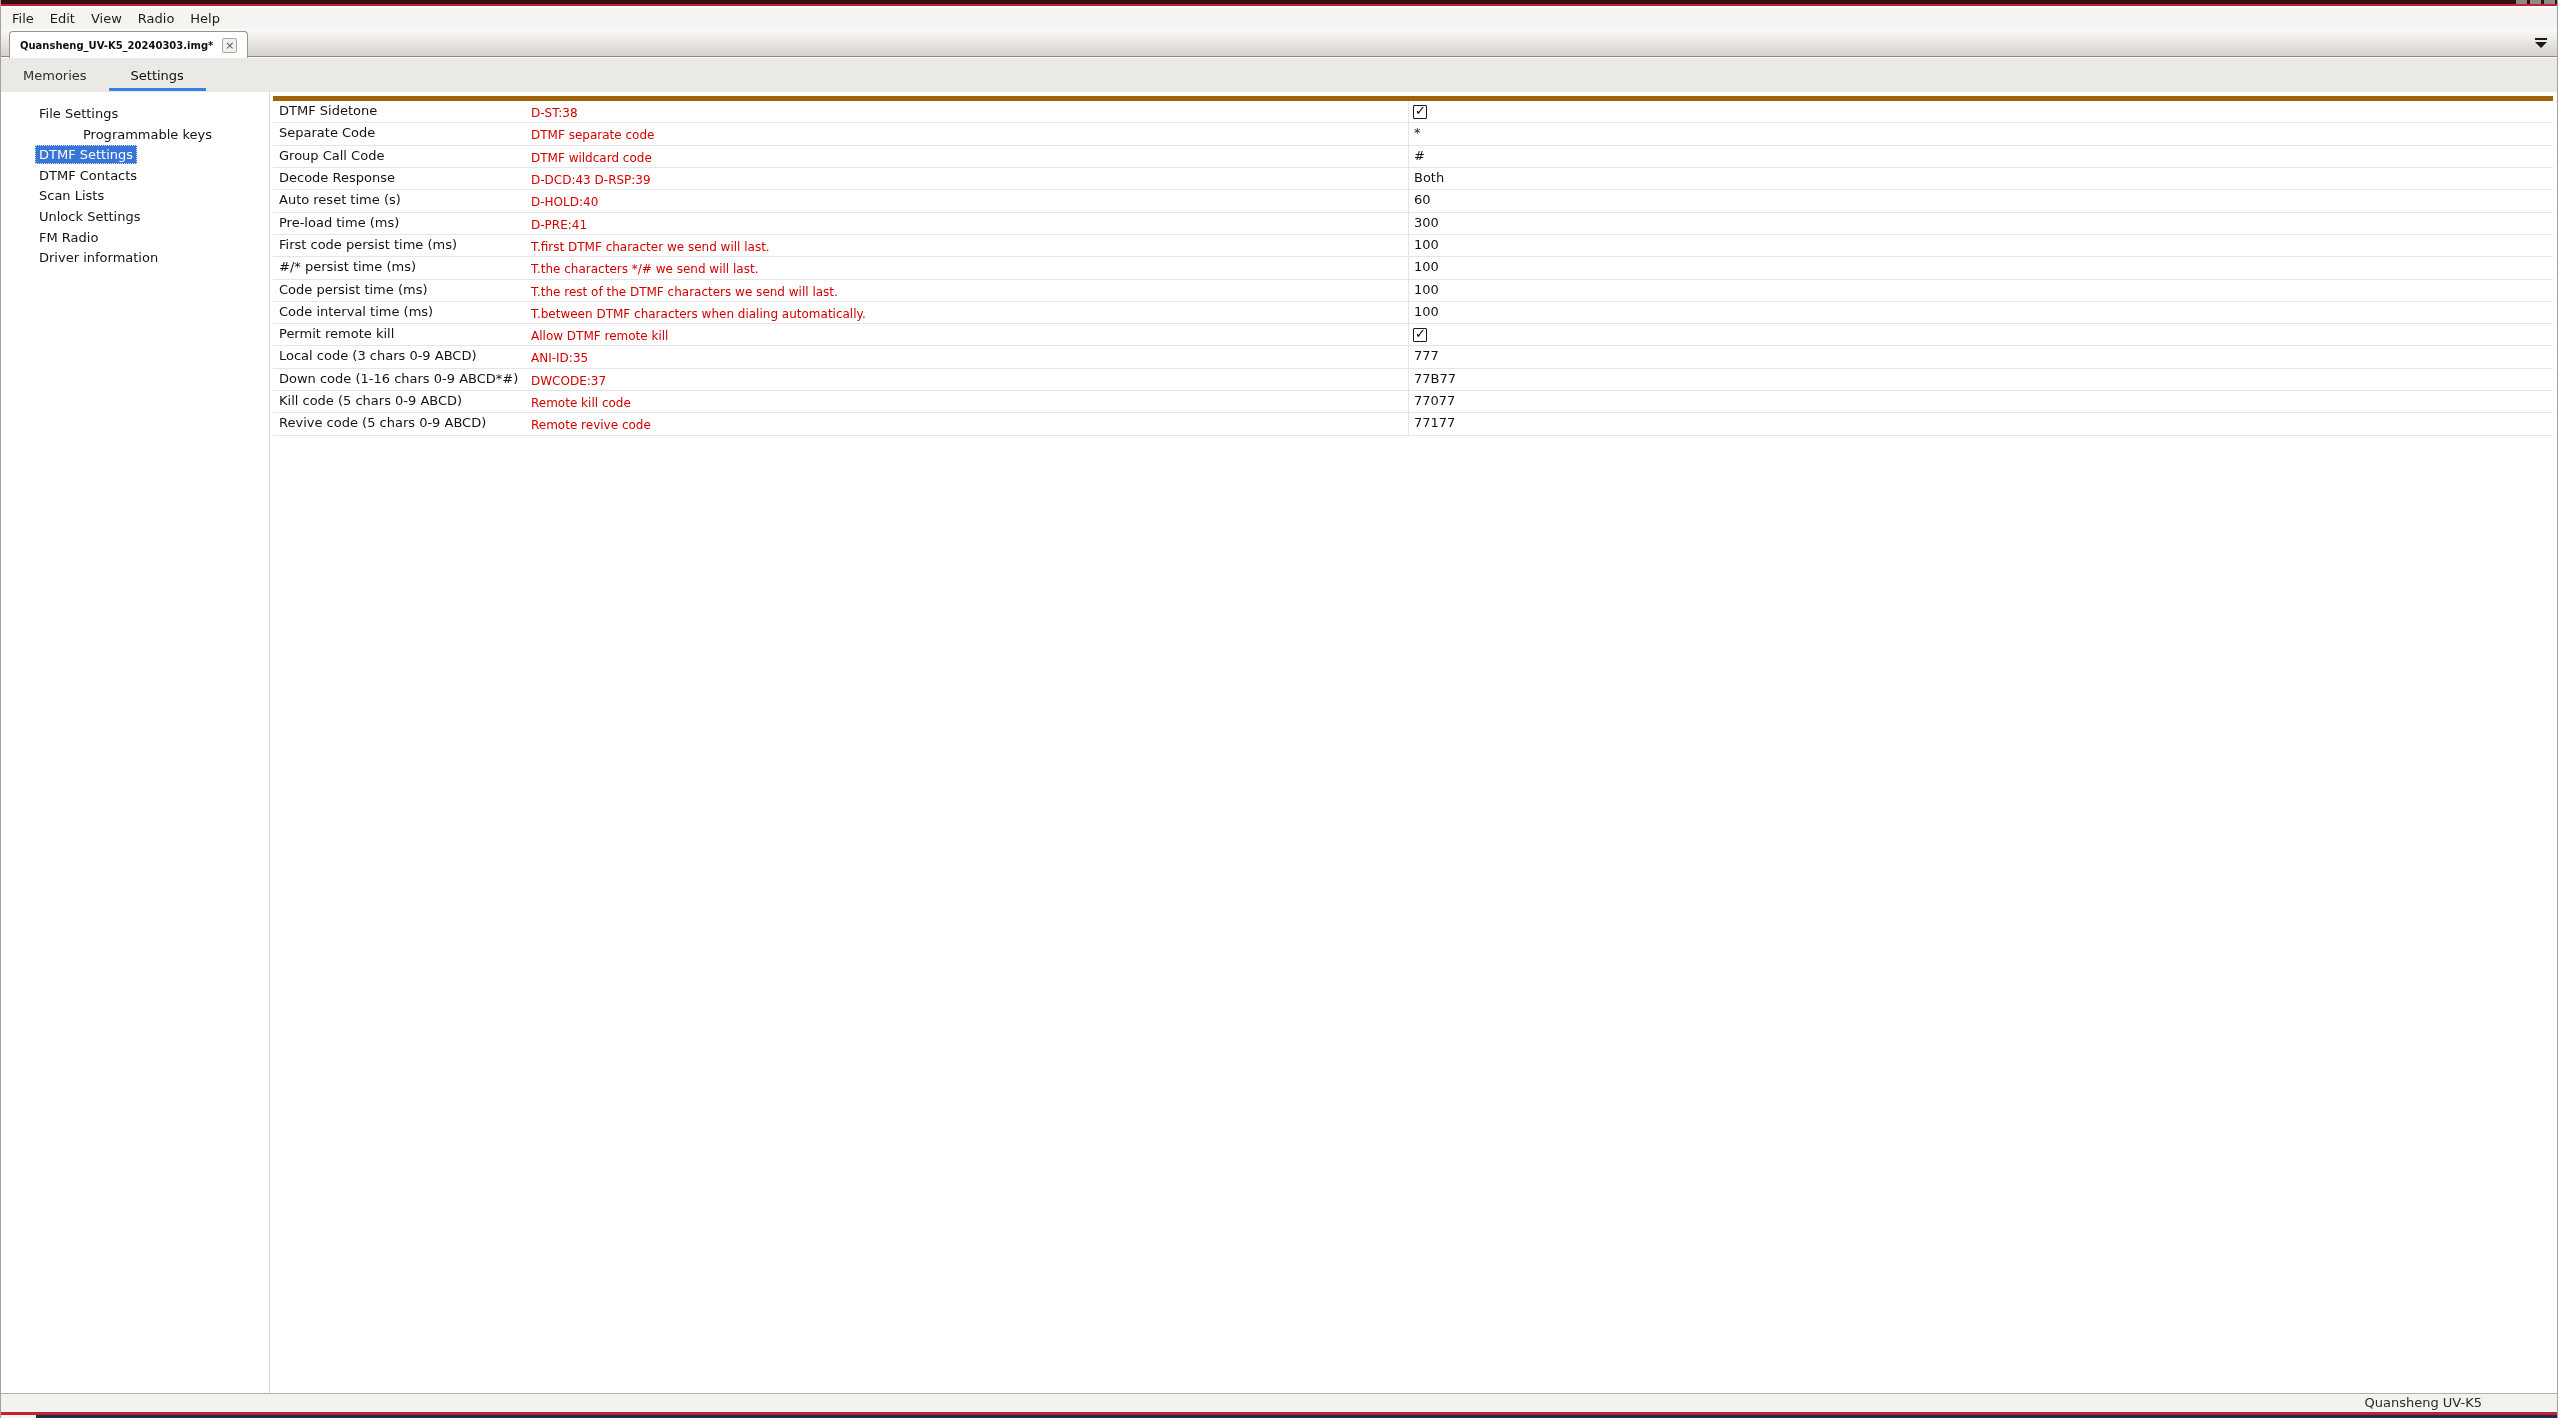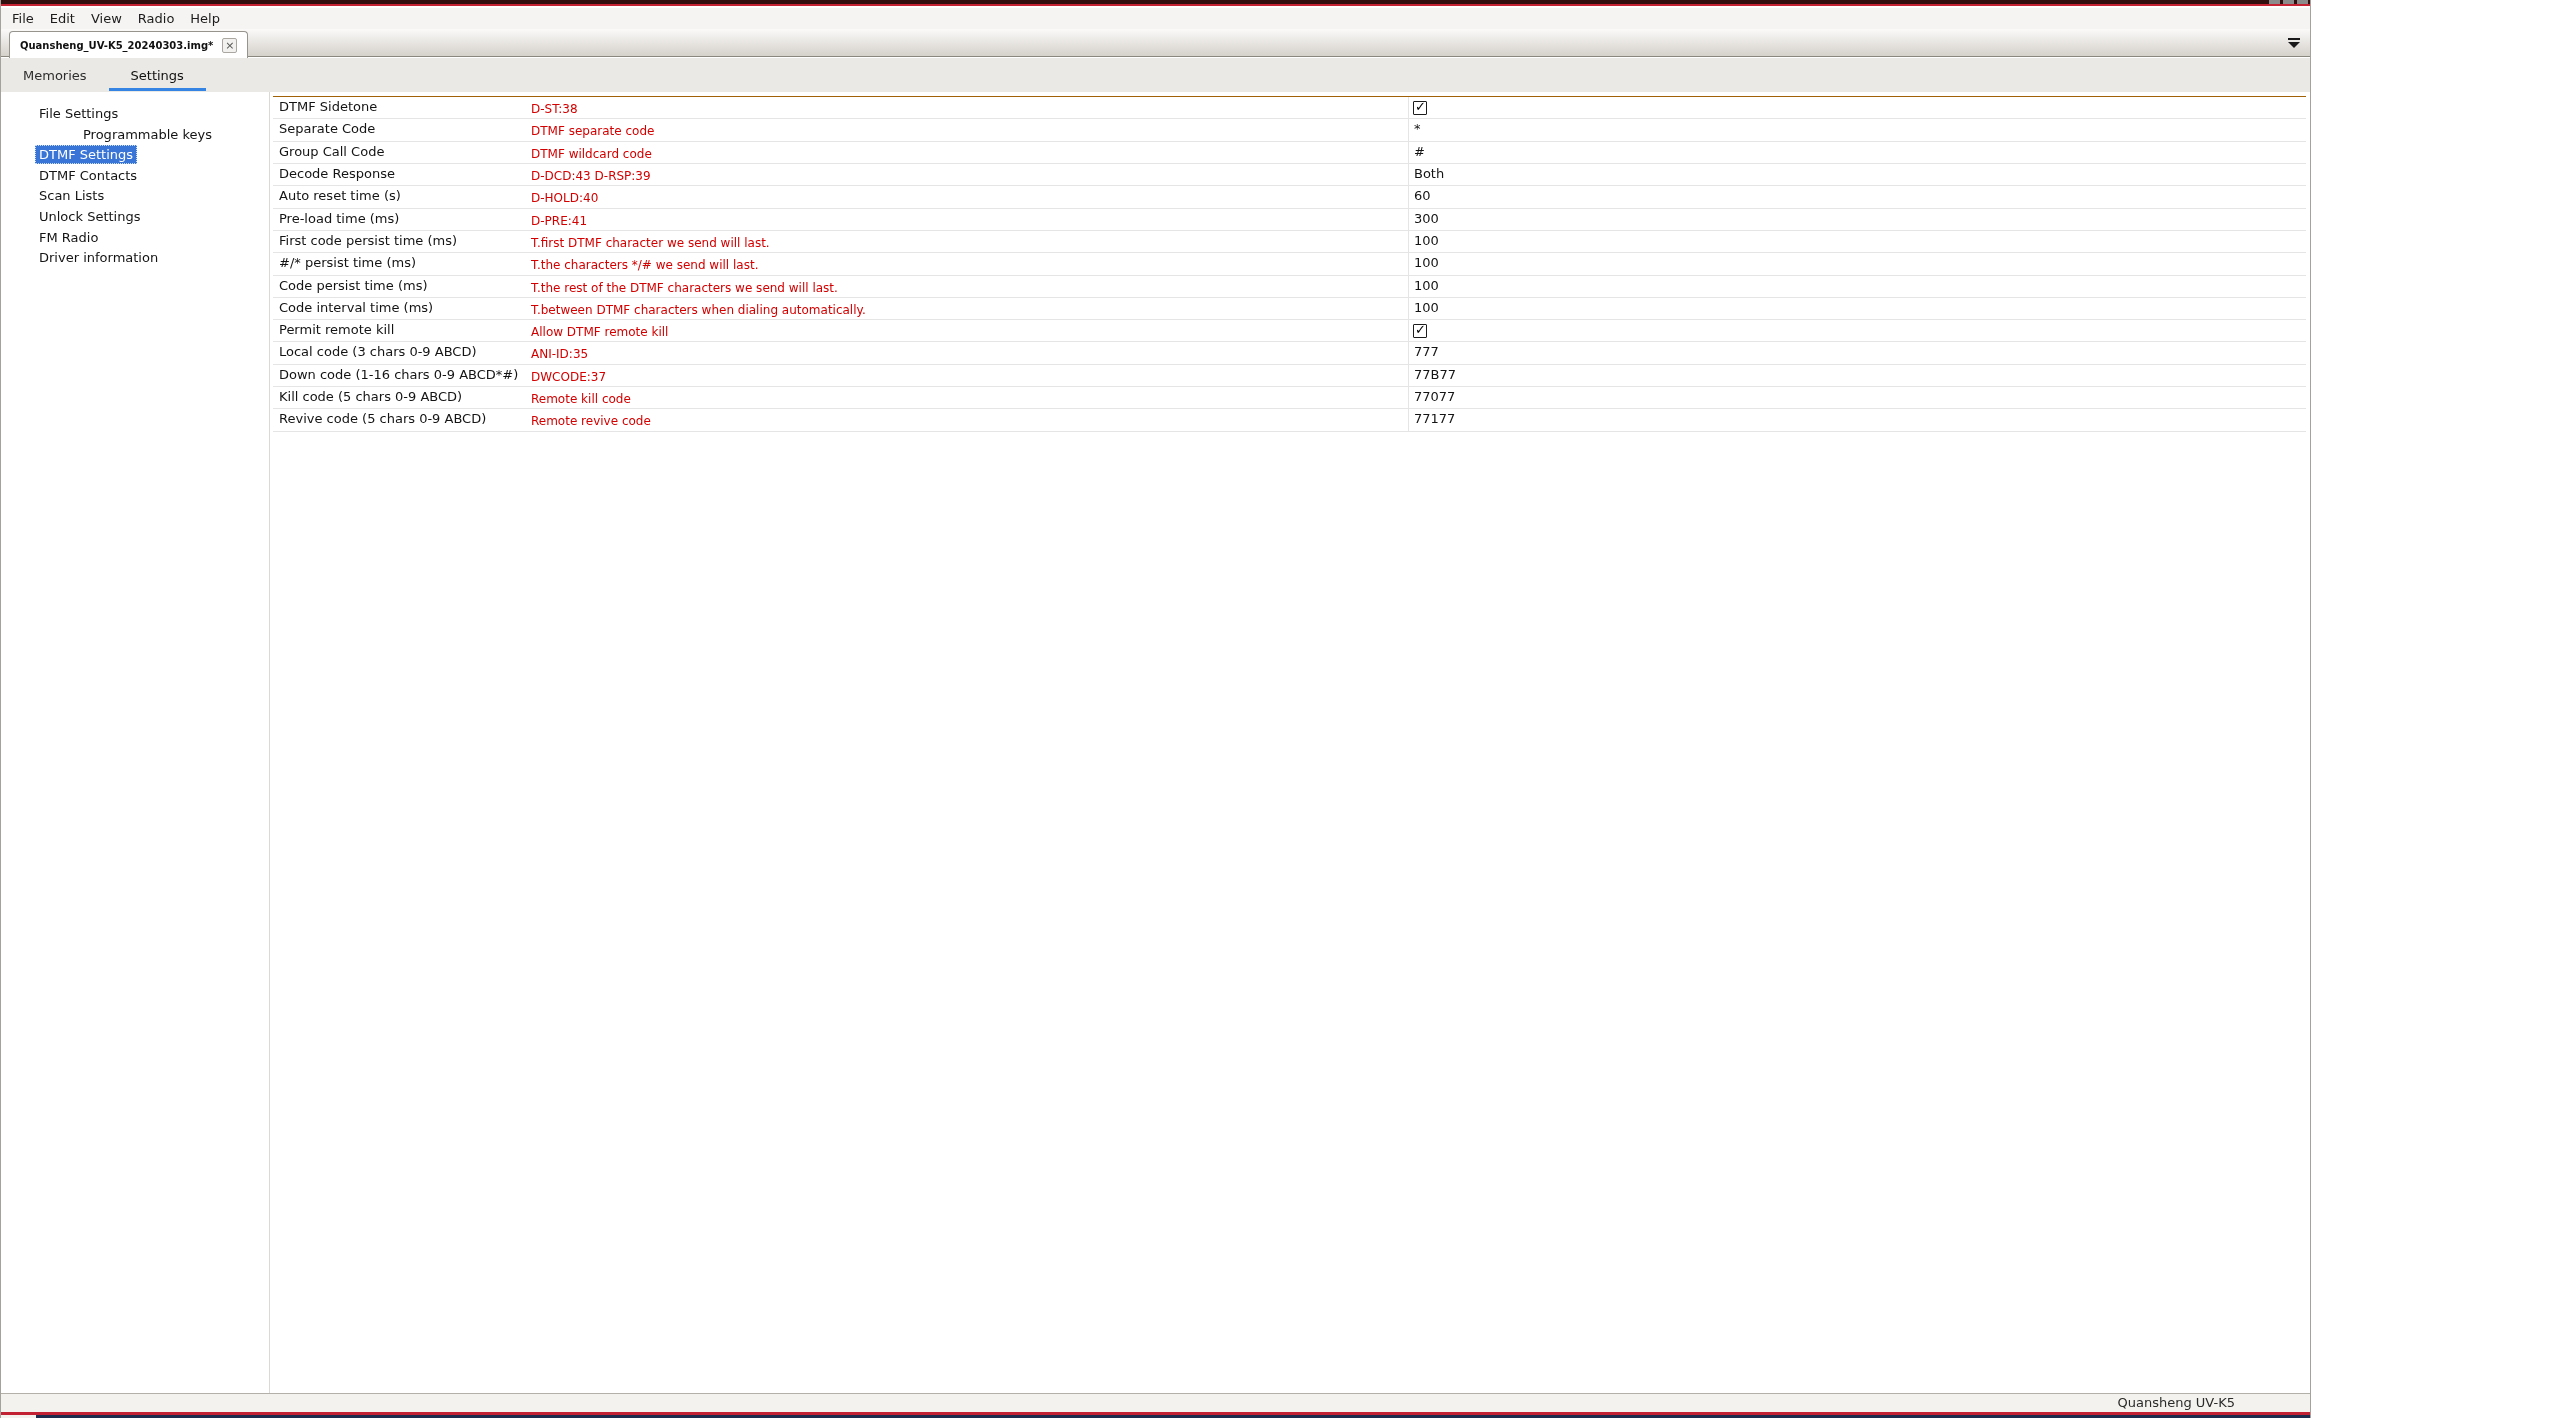--- a/index.html
+++ b/index.html
@@ -1,18 +1,18 @@
 <!DOCTYPE html>
 <html style="--accent: #3875d7; --underline: #3584e4;"><head>
 <meta charset="utf-8">
 <style>
   * { margin:0; padding:0; box-sizing:border-box; }
   html,body { width:2558px; height:1418px; overflow:hidden; }
   body { font-family:"DejaVu Sans","Liberation Sans",sans-serif; font-size:13px; color:#1a1a1a; background:#fff; }
-  #app { position:relative; width:2311px; height:1418px; border-left:1px solid #a5a29b; border-right:1px solid #a5a29b; background:#fff; }
+  #app { position:relative; width:2558px; height:1418px; border-left:1px solid #a5a29b; border-right:1px solid #a5a29b; background:#fff; }
 
   
   .titlebar { position:absolute; left:0; top:0; width:100%; height:6px; background:#330f10; border-bottom:2px solid #c52233; }
   .winctl { position:absolute; right:2px; top:0; display:flex; gap:3px; }
   .winctl span { display:block; width:11px; height:4px; background:#8b8b8b; }
 
   
   .menubar { position:absolute; left:0; top:8px; width:100%; height:21px; background:#f6f4f2; display:flex; align-items:center; padding-left:3px; }
   .menu-item { padding:2px 8px; color:#1c1c1c; cursor:default; }
 
@@ -34,21 +34,21 @@
   
   .content { position:absolute; left:0; top:92px; width:100%; height:1301px; background:#fff; }
   .paned-sep { position:absolute; left:268px; top:0; width:1px; height:100%; background:#dcd9d4; }
 
   
   .sidebar { position:absolute; left:0; top:0; width:268px; height:100%; background:#fff; }
   .side-item { position:absolute; left:34px; height:19px; display:inline-flex; align-items:center; padding:1px 4px; white-space:nowrap; color:#141414; }
   .side-item.selected { background:var(--accent); color:#fff; outline:1px dotted #cfe0f5; outline-offset:-1px; }
 
   
-  .table { position:absolute; left:272px; top:4px; right:4px; border-top:1px solid #a16207; }
+  .table { position:absolute; left:272px; top:4px; right:4px; border-top:5px solid #a16207; }
   .srow { position:relative; height:22.32px; border-bottom:1px solid #e5e5e5; }
   .srow .lbl { position:absolute; left:6px; top:2px; font-size:13px; color:#141414; white-space:nowrap; }
   .srow .cmt { position:absolute; left:258px; top:5px; font-size:12px; font-weight:normal; color:#d40000; white-space:nowrap; }
   .srow .val { position:absolute; left:1141px; top:2px; font-size:13px; color:#141414; white-space:nowrap; }
   .vsep { position:absolute; left:1135px; top:0; width:1px; height:100%; background:#e5e5e5; }
   .checkbox { position:absolute; left:1140px; top:3.5px; width:14px; height:14px; border:1.5px solid #1c1c1c; border-radius:1px; background:#fff; }
   .checkbox .mark { position:absolute; left:1px; top:-3px; font-size:13px; font-weight:bold; color:#000; }
 
   
   .statusbar { position:absolute; left:0; top:1393px; width:100%; height:19px; background:#f4f2ee; border-top:1px solid #b3b0a9; }

